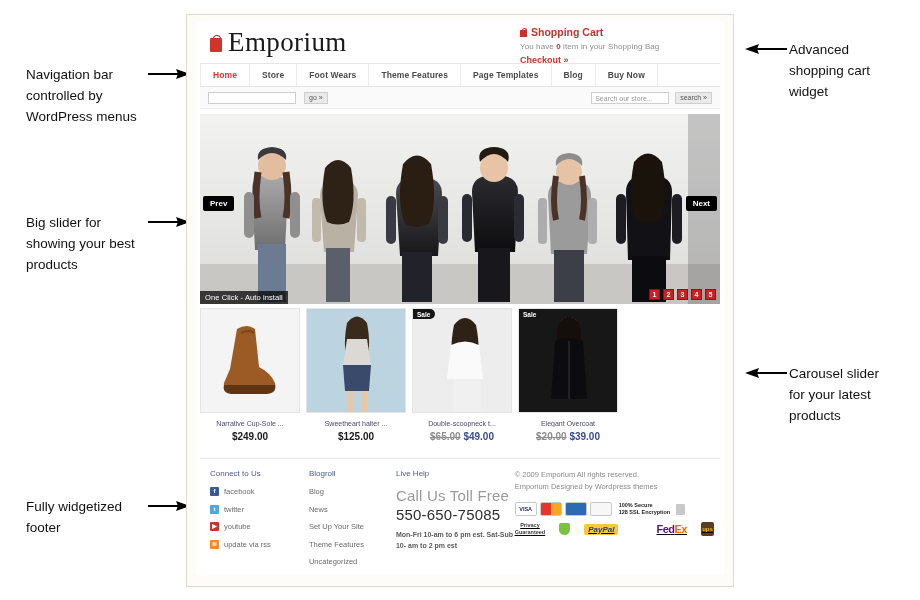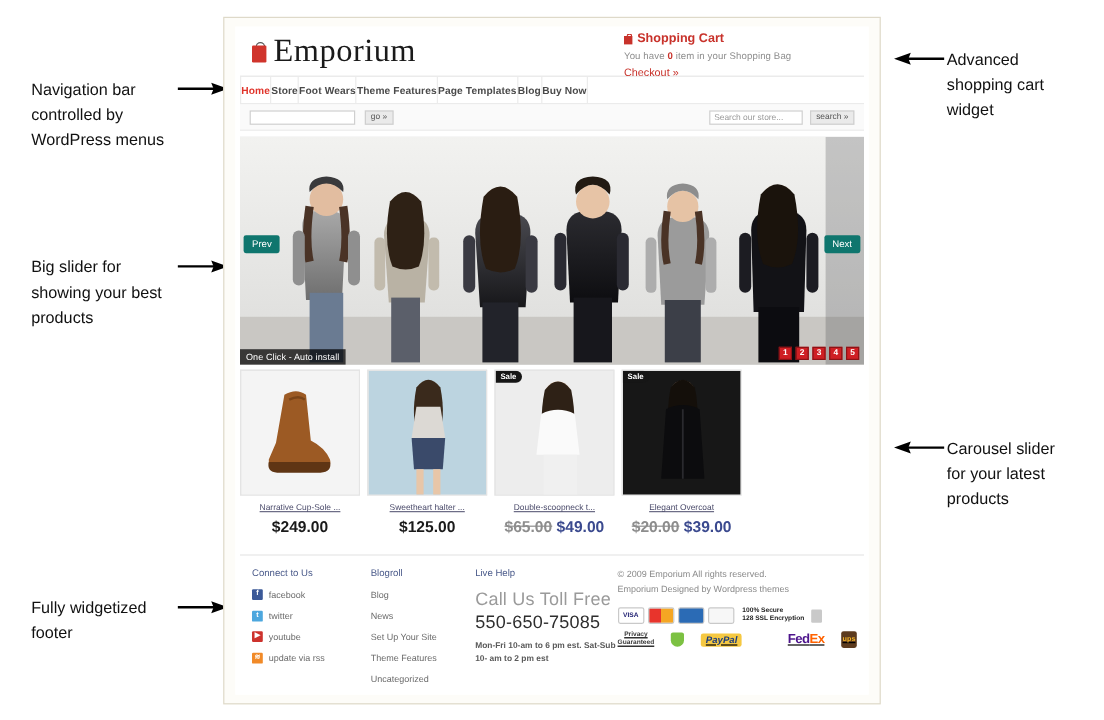--- a/index.html
+++ b/index.html
@@ -80,34 +80,34 @@
     color:#c8322b;font-weight:bold;font-size:10.5px;
     display:flex;align-items:center;gap:4px;
   }
   .cart-bag{
     width:7px;height:9px;position:relative;display:inline-block;
   }
   .cart-bag .b{position:absolute;left:0;bottom:0;width:7px;height:7px;background:#c8322b;}
   .cart-bag .h{position:absolute;left:1.6px;top:0;width:3.4px;height:3px;border:1px solid #c8322b;border-bottom:none;border-radius:3px 3px 0 0;}
   .cart-sub{font-size:8px;color:#8d8d8d;margin-top:4px;letter-spacing:.1px;}
   .cart-sub b{color:#c8322b;}
-  .cart-checkout{font-size:9px;color:#c8322b;font-weight:normal;margin-top:4px;}
+  .cart-checkout{font-size:9px;color:#c8322b;font-weight:bold;margin-top:4px;}
 
   
   .nav{
     border-top:1px solid #e6e6e6;
     border-bottom:1px solid #e6e6e6;
     height:22px;
     display:flex;
     background:#fff;
     margin:0 4px;
   }
   .nav-item{
     font-size:8.5px;font-weight:bold;color:#4a4a4a;
-    padding:0 0;
+    padding:0 12px;
     display:flex;align-items:center;
     border-right:1px solid #ececec;
     white-space:nowrap;
     letter-spacing:.1px;
   }
   .nav-item:first-child{border-left:1px solid #ececec;}
   .nav-item.active{color:#e0342b;}
 
   
   .searchbar{
@@ -151,22 +151,22 @@
 
   .caption{
     position:absolute;left:0;bottom:0;
     background:rgba(0,0,0,.72);
     color:#fff;font-size:7.5px;
     padding:2px 5px;
     letter-spacing:.1px;
   }
   .sl-btn{
     position:absolute;top:82px;
-    background:#0f766e;color:#fff;
-    font-size:8px;font-weight:normal;
+    background:#000000;color:#fff;
+    font-size:8px;font-weight:bold;
     padding:3px 7px;
     border-radius:2px;
   }
   .sl-prev{left:3px;}
   .sl-next{right:3px;}
   .pager{
     position:absolute;right:4px;bottom:4px;
     display:flex;gap:3px;
   }
   .pg-num{
@@ -204,21 +204,21 @@
   .prod-name{
     text-align:center;
     font-size:7px;
     color:#4a4a6a;
     text-decoration:underline;
     margin-top:7px;
     white-space:nowrap;overflow:hidden;
   }
   .prod-price{
     text-align:center;
-    font-size:13px;font-weight:bold;color:#1a1a1a;
+    font-size:10px;font-weight:bold;color:#1a1a1a;
     margin-top:4px;
   }
   .old{color:#8d8d8d;text-decoration:line-through;font-weight:bold;}
   .new{color:#3b4a8f;}
 
   
   .footer{
     margin:16px 4px 0 4px;
     border-top:1px solid #e6e6e6;
     padding-top:10px;

